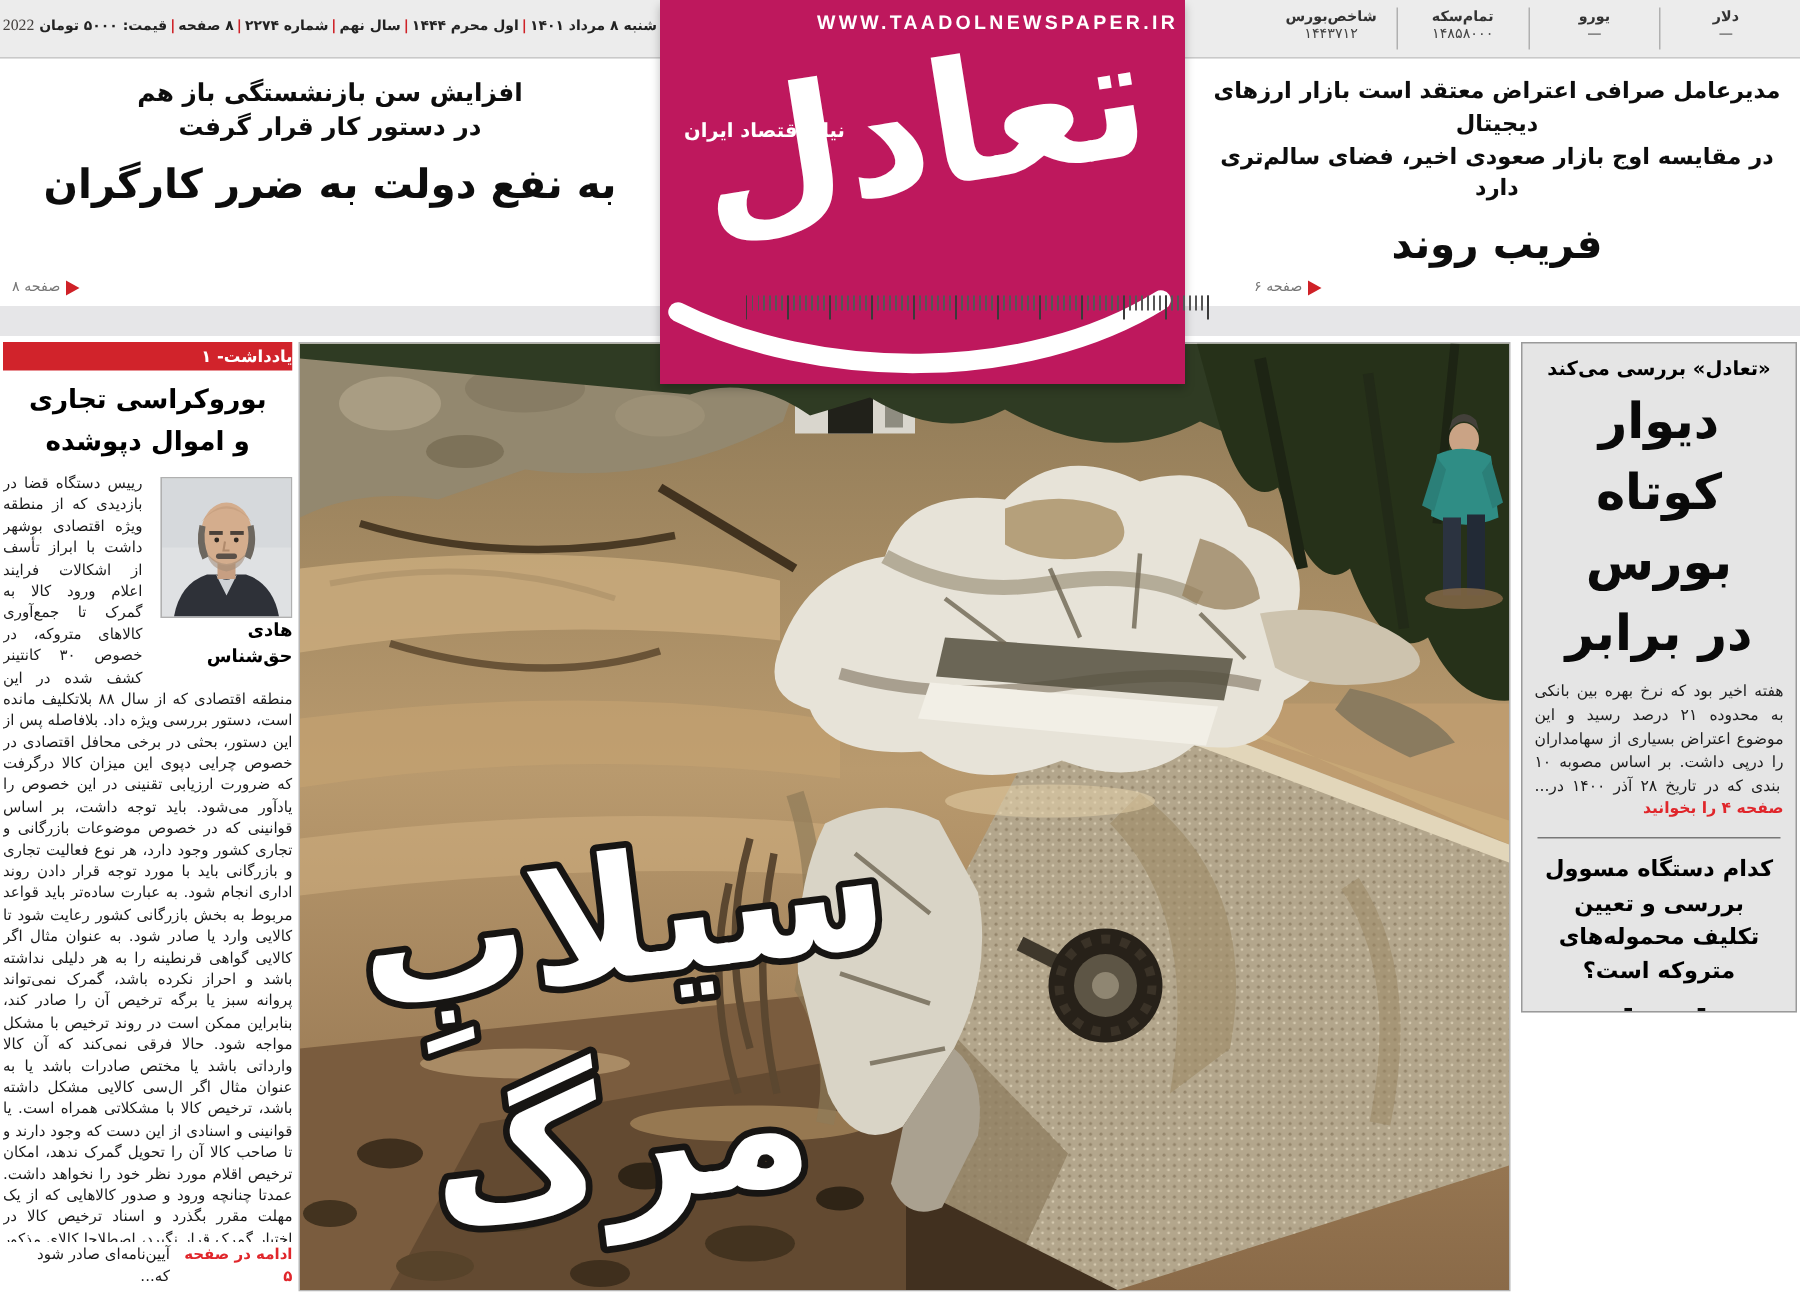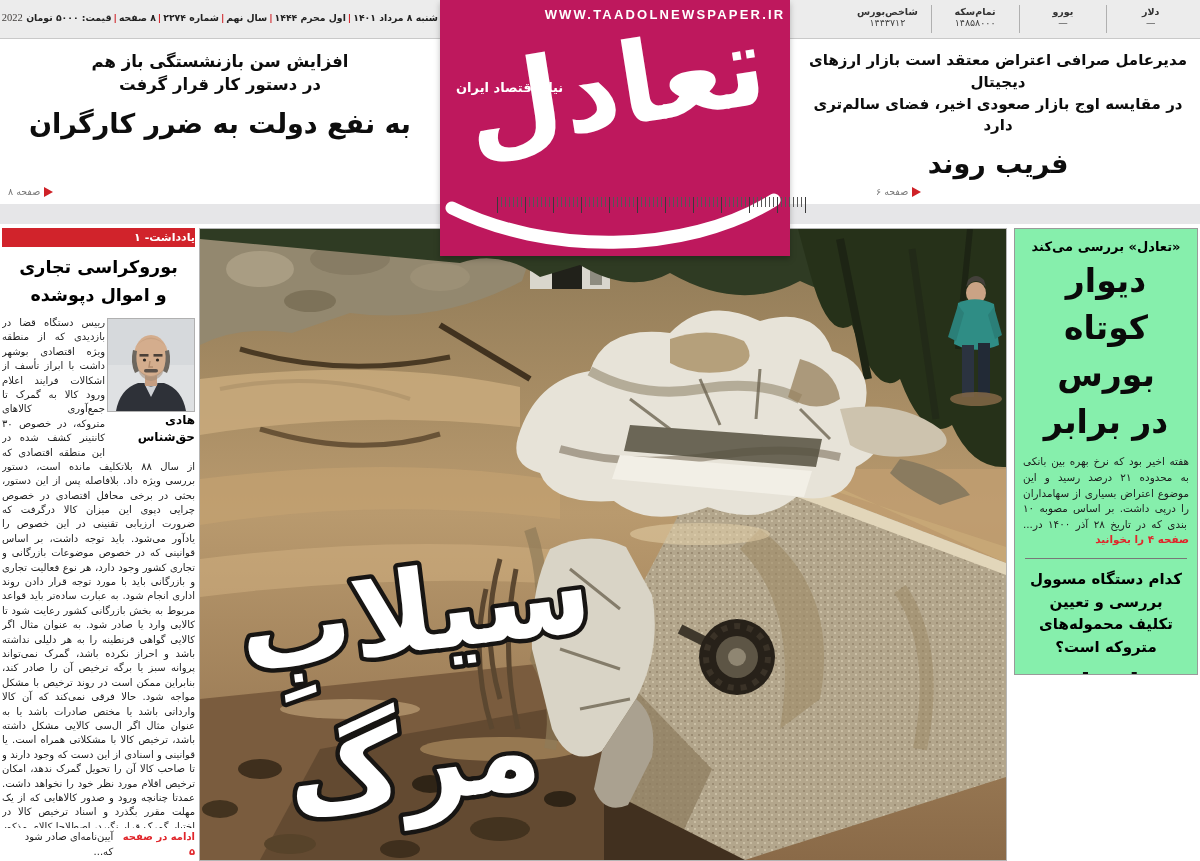--- a/index.html
+++ b/index.html
@@ -40,42 +40,42 @@
   
   .headline-left{position:absolute;left:10px;top:50px;width:420px;text-align:center;color:#0d0d0d;z-index:2;}
   .headline-right{position:absolute;left:800px;top:50px;width:396px;text-align:center;color:#0d0d0d;z-index:2;}
   .hl-kicker{font-size:16.5px;font-weight:bold;line-height:1.42;direction:rtl;}
   .hr-kicker{font-size:15px;font-weight:bold;line-height:1.45;direction:rtl;}
   .hl-title{font-size:27px;font-weight:bold;line-height:1.5;margin-top:7px;direction:rtl;}
   .pageref{position:absolute;display:flex;align-items:center;gap:4px;font-size:9.5px;color:#777;z-index:2;direction:rtl;}
   .pageref .tri{width:0;height:0;border-top:5px solid transparent;border-bottom:5px solid transparent;
     border-left:9px solid #cf2127;}
   .pr-left{left:8px;top:186px;}
-  .pr-right{left:876px;top:186px;}
+  .pr-right{left:836px;top:186px;}
   
   .note-col{position:absolute;left:2px;top:228px;width:193px;height:631px;direction:rtl;
     display:flex;flex-direction:column;overflow:hidden;}
   .note-tab{background:#d1232b;color:#fff;font-size:11px;font-weight:bold;height:19px;
     line-height:19px;padding:0 0;text-align:right;flex:none;}
   .note-title{text-align:center;font-weight:bold;font-size:17.5px;line-height:1.6;margin-top:6px;color:#000;flex:none;}
   .note-body{margin-top:7px;font-size:10px;line-height:1.44;text-align:justify;color:#1c1c1c;
     flex:1 1 auto;overflow:hidden;}
-  .note-float{float:right;width:88px;margin:2px 0 3px 2px;}
+  .note-float{float:right;width:88px;margin:2px 0 3px 12px;}
   .note-photo{width:86px;height:92px;border:1px solid #b0b0b0;display:block;background:#dfe1e3;}
   .note-caption{font-weight:bold;font-size:12px;margin-top:3px;text-align:right;color:#000;}
   .note-last{flex:none;display:flex;justify-content:space-between;align-items:baseline;
     font-size:10px;line-height:1.5;padding-top:1px;}
   .red-ref{color:#e0262b;font-weight:bold;}
   
   .photo-wrap{position:absolute;left:199px;top:228px;width:808px;height:633px;
     border:1px solid #b5b5b5;box-sizing:border-box;z-index:2;overflow:hidden;}
   .photo-wrap svg{display:block;width:100%;height:100%;}
   
   .right-col{position:absolute;left:1014px;top:228px;width:184px;height:447px;border:1px solid #9a9a9a;
-    box-sizing:border-box;padding:6px 8px;direction:rtl;overflow:hidden;background:#86efac;z-index:2;}
+    box-sizing:border-box;padding:6px 8px;direction:rtl;overflow:hidden;background:#e5e5e5;z-index:2;}
   .rc-kicker{text-align:center;font-weight:bold;font-size:13px;margin-top:4px;color:#000;}
   .rc-title1{text-align:center;font-weight:bold;font-size:33px;line-height:1.42;margin-top:4px;color:#0a0a0a;}
   .rc-body{font-size:10.4px;line-height:1.5;text-align:justify;margin-top:9px;color:#1c1c1c;}
   .rc-div{border-top:1px solid #787878;margin:10px 2px 9px;}
   .rc-kicker2{text-align:center;font-weight:bold;font-size:15px;line-height:1.5;color:#000;}
   .rc-title2{text-align:center;font-weight:bold;font-size:29px;line-height:1.38;margin-top:6px;color:#0a0a0a;}
 </style>
 </head>
 <body>
 

